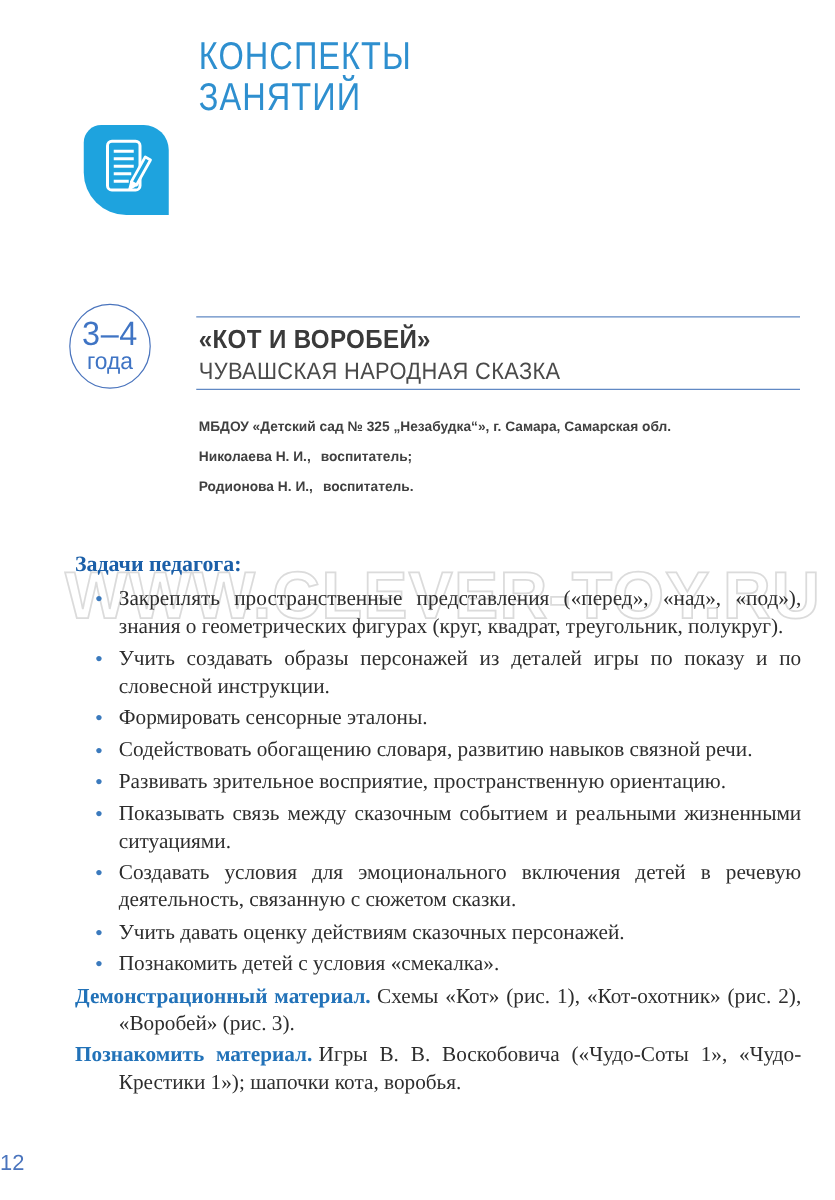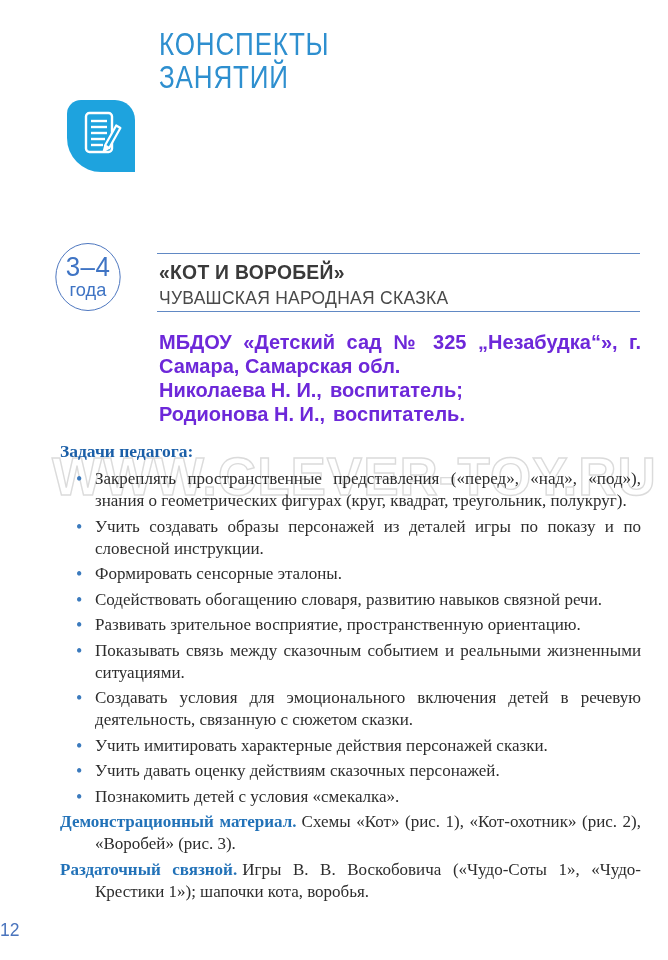--- a/index.html
+++ b/index.html
@@ -44,21 +44,21 @@
   }
   .lesson-subtitle {
     position:absolute; left:159px; top:287px;
     font-size:19px; font-weight:400; color:#4a4a4a; letter-spacing:0.3px;
     transform:scaleX(0.92); transform-origin:left top; white-space:nowrap;
   }
 
   
   .source {
     position:absolute; left:159px; top:330px; width:482px;
-    font-size:20px; line-height:24px; color:#6d28d9;
+    font-size:11px; line-height:24px; color:#404040;
   }
   .source .institution { font-weight:700; text-align:justify; }
   .source .author-line { font-weight:700; }
   .source .author-line .role { font-weight:700; margin-left:8px; }
 
   
   .watermark {
     position:absolute; left:52px; top:446px; width:620px; z-index:0;
     font-size:53px; font-weight:700; letter-spacing:1px; white-space:nowrap;
     color:transparent; -webkit-text-stroke:1.4px rgba(190,190,190,0.55);
@@ -143,27 +143,26 @@
   <div class="content">
     <div class="tasks-heading">Задачи педагога:</div>
     <ul class="tasks">
       <li>Закреплять пространственные представления («перед», «над», «под»), знания о геометрических фигурах (круг, квадрат, треугольник, полукруг).</li>
       <li>Учить создавать образы персонажей из деталей игры по показу и по словесной инструкции.</li>
       <li>Формировать сенсорные эталоны.</li>
       <li>Содействовать обогащению словаря, развитию навыков связной речи.</li>
       <li>Развивать зрительное восприятие, пространственную ориентацию.</li>
       <li>Показывать связь между сказочным событием и реальными жизненными ситуациями.</li>
       <li>Создавать условия для эмоционального включения детей в речевую деятельность, связанную с сюжетом сказки.</li>
-      <li>Учить имитировать характерные действия персонажей сказки.</li>
       <li>Учить давать оценку действиям сказочных персонажей.</li>
       <li>Познакомить детей с условия «смекалка».</li>
     </ul>
     <div class="material-par">
       <span class="material-label">Демонстрационный материал.</span><span>Схемы «Кот» (рис. 1), «Кот-охотник» (рис. 2), «Воробей» (рис. 3).</span>
     </div>
     <div class="material-par">
-      <span class="material-label">Раздаточный связной.</span><span>Игры В. В. Воскобовича («Чудо-Соты 1», «Чудо-Крестики 1»); шапочки кота, воробья.</span>
+      <span class="material-label">Познакомить материал.</span><span>Игры В. В. Воскобовича («Чудо-Соты 1», «Чудо-Крестики 1»); шапочки кота, воробья.</span>
     </div>
   </div>
 
   <div class="page-number">12</div>
 
 </div>
 
 </body></html>

